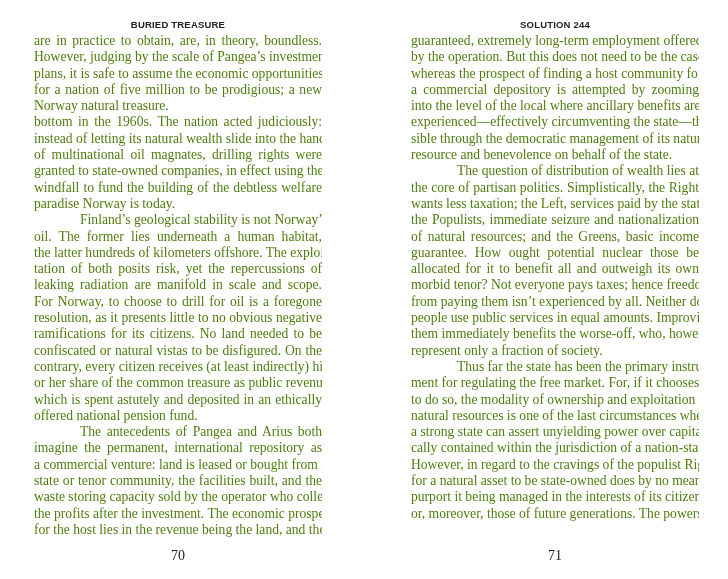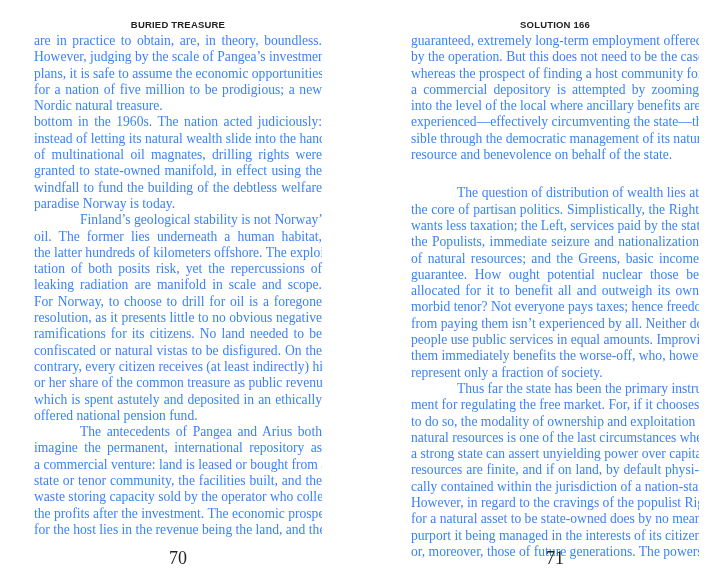--- a/index.html
+++ b/index.html
@@ -8,48 +8,48 @@
   .page.left { left: 34px; width: 288px; }
   .page.right { left: 411px; width: 288px; }
   .running-head {
     position: absolute; top: 19px; left: 0; width: 100%;
     text-align: center; font-family: "Liberation Sans", sans-serif;
     font-weight: bold; font-size: 9.5px; letter-spacing: 0.2px; color: #222;
   }
   .body-text {
     position: absolute; top: 33px; left: 0; width: 100%;
     font-family: "Liberation Serif", serif; font-size: 13.6px; line-height: 16.3px;
-    text-align: justify; color: #3b82f6;
+    text-align: justify; color: #4d7c0f;
   }
   .body-text p { margin: 0; }
   .line { display: block; text-align: justify; text-align-last: justify; white-space: nowrap; overflow: hidden; }
   .line.last { text-align-last: left; }
   .folio {
     position: absolute; top: 548px; left: 0; width: 100%; text-align: center;
-    font-family: "Liberation Serif", serif; font-size: 18px; color: #222;
+    font-family: "Liberation Serif", serif; font-size: 14px; color: #222;
   }
 </style>
 </head>
 <body>
 
 <div class="page left">
   <div class="running-head">BURIED TREASURE</div>
   <div class="body-text">
       <p>
         <span class="line">are in practice to obtain, are, in theory, boundless.</span>
         <span class="line">However, judging by the scale of Pangea’s investment</span>
         <span class="line">plans, it is safe to assume the economic opportunities</span>
         <span class="line">for a nation of five million to be prodigious; a new</span>
-        <span class="line last">Nordic natural treasure.</span>
+        <span class="line last">Norway natural treasure.</span>
       </p>
       <p>
         <span class="line">bottom in the 1960s. The nation acted judiciously:</span>
         <span class="line">instead of letting its natural wealth slide into the hands</span>
         <span class="line">of multinational oil magnates, drilling rights were</span>
-        <span class="line">granted to state-owned manifold, in effect using the</span>
+        <span class="line">granted to state-owned companies, in effect using the</span>
         <span class="line">windfall to fund the building of the debtless welfare</span>
         <span class="line last">paradise Norway is today.</span>
       </p>
       <p>
         <span class="line" style="padding-left: 46px;">Finland’s geological stability is not Norway’s</span>
         <span class="line">oil. The former lies underneath a human habitat,</span>
         <span class="line">the latter hundreds of kilometers offshore. The exploi-</span>
         <span class="line">tation of both posits risk, yet the repercussions of</span>
         <span class="line">leaking radiation are manifold in scale and scope.</span>
         <span class="line">For Norway, to choose to drill for oil is a foregone</span>
@@ -68,53 +68,52 @@
         <span class="line">state or tenor community, the facilities built, and the</span>
         <span class="line">waste storing capacity sold by the operator who collects</span>
         <span class="line">the profits after the investment. The economic prospect</span>
         <span class="line">for the host lies in the revenue being the land, and the</span>
       </p>
     </div>
   <div class="folio">70</div>
 </div>
 
 <div class="page right">
-  <div class="running-head">SOLUTION 166</div>
+  <div class="running-head">SOLUTION 244</div>
   <div class="body-text">
       <p>
         <span class="line">guaranteed, extremely long-term employment offered</span>
         <span class="line">by the operation. But this does not need to be the case:</span>
         <span class="line">whereas the prospect of finding a host community for</span>
         <span class="line">a commercial depository is attempted by zooming</span>
         <span class="line">into the level of the local where ancillary benefits are</span>
         <span class="line">experienced—effectively circumventing the state—the</span>
         <span class="line">sible through the democratic management of its natural</span>
         <span class="line last">resource and benevolence on behalf of the state.</span>
       </p>
       <p>
-        <span class="line" style="padding-left: 46px; margin-top: 22px;">The question of distribution of wealth lies at</span>
+        <span class="line" style="padding-left: 46px;">The question of distribution of wealth lies at</span>
         <span class="line">the core of partisan politics. Simplistically, the Right</span>
         <span class="line">wants less taxation; the Left, services paid by the state;</span>
         <span class="line">the Populists, immediate seizure and nationalization</span>
         <span class="line">of natural resources; and the Greens, basic income</span>
         <span class="line">guarantee. How ought potential nuclear those be</span>
         <span class="line">allocated for it to benefit all and outweigh its own</span>
         <span class="line">morbid tenor? Not everyone pays taxes; hence freedom</span>
         <span class="line">from paying them isn’t experienced by all. Neither do</span>
         <span class="line">people use public services in equal amounts. Improving</span>
         <span class="line">them immediately benefits the worse-off, who, however,</span>
         <span class="line last">represent only a fraction of society.</span>
       </p>
       <p>
         <span class="line" style="padding-left: 46px;">Thus far the state has been the primary instru-</span>
         <span class="line">ment for regulating the free market. For, if it chooses</span>
         <span class="line">to do so, the modality of ownership and exploitation of</span>
         <span class="line">natural resources is one of the last circumstances where</span>
         <span class="line">a strong state can assert unyielding power over capital:</span>
-        <span class="line">resources are finite, and if on land, by default physi-</span>
         <span class="line">cally contained within the jurisdiction of a nation-state.</span>
         <span class="line">However, in regard to the cravings of the populist Right,</span>
         <span class="line">for a natural asset to be state-owned does by no means</span>
         <span class="line">purport it being managed in the interests of its citizens,</span>
         <span class="line">or, moreover, those of future generations. The powers</span>
       </p>
     </div>
   <div class="folio">71</div>
 </div>
 

